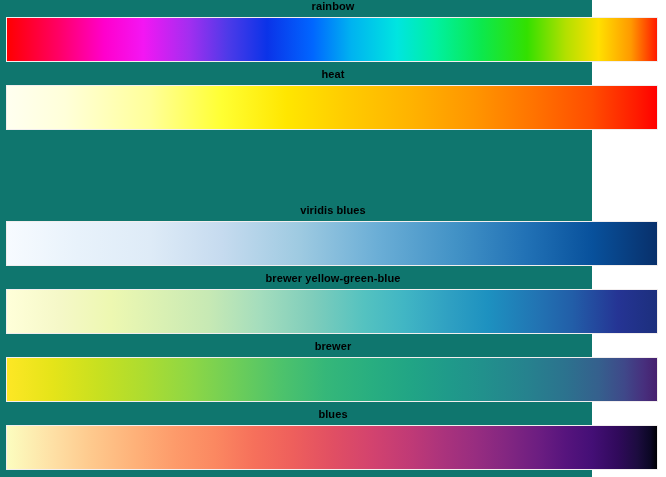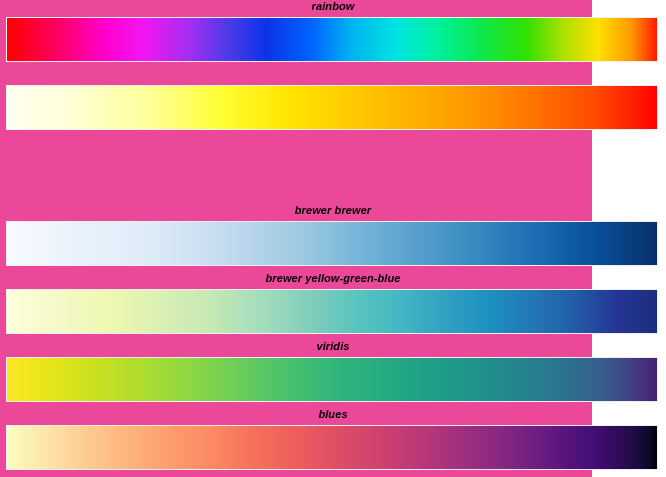--- a/index.html
+++ b/index.html
@@ -13,23 +13,22 @@
     height: 477px;
     overflow: hidden;
     font-family: "Liberation Sans", sans-serif;
     -webkit-font-smoothing: antialiased;
   }
 
   #palette-page {
     width: 592px;
     height: 477px;
     position: relative;
-    background: #ec4899;
+    background: #0f766e;
     box-sizing: border-box;
-    font-style: italic;
   }
 
   .palette-row {
     position: absolute;
     left: 0;
     width: 666px;
     height: 68px;
   }
 
   .palette-label {
@@ -200,36 +199,37 @@
 <body>
 
 <div id="palette-page">
 
   <div class="palette-row row-0">
     <span class="palette-label">rainbow</span>
     <div class="palette-bar grad-rainbow" style="background: linear-gradient(to right, rgb(255, 0, 0) 0%, rgb(255, 0, 102) 8%, rgb(255, 0, 204) 15%, rgb(243, 22, 243) 21%, rgb(163, 46, 240) 28%, rgb(77, 58, 232) 34%, rgb(11, 51, 232) 40%, rgb(0, 102, 255) 47%, rgb(0, 179, 240) 53%, rgb(0, 229, 224) 60%, rgb(0, 240, 160) 66%, rgb(12, 232, 77) 73%, rgb(51, 224, 0) 80%, rgb(179, 224, 0) 86%, rgb(255, 224, 0) 91%, rgb(255, 153, 0) 96%, rgb(255, 26, 0) 100%);"></div>
   </div>
 
   <div class="palette-row row-1">
+    <span class="palette-label">heat</span>
     <div class="palette-bar grad-heat" style="background: linear-gradient(to right, rgb(255, 255, 240) 0%, rgb(255, 255, 217) 9%, rgb(255, 255, 153) 22%, rgb(255, 255, 51) 33%, rgb(255, 230, 0) 43%, rgb(255, 204, 0) 52%, rgb(255, 179, 0) 62%, rgb(255, 149, 0) 72%, rgb(255, 115, 0) 81%, rgb(255, 77, 0) 90%, rgb(255, 26, 0) 97%, rgb(255, 0, 0) 100%);"></div>
   </div>
 
 
   <div class="palette-row row-3">
-    <span class="palette-label">brewer brewer</span>
+    <span class="palette-label">viridis blues</span>
     <div class="palette-bar grad-brewer-blues" style="background: linear-gradient(to right, rgb(247, 251, 255) 0%, rgb(232, 242, 251) 11%, rgb(222, 235, 247) 22%, rgb(198, 219, 239) 33%, rgb(158, 202, 225) 45%, rgb(107, 174, 214) 57%, rgb(66, 146, 198) 69%, rgb(33, 113, 181) 80%, rgb(8, 81, 156) 90%, rgb(8, 48, 107) 100%);"></div>
   </div>
 
   <div class="palette-row row-4">
     <span class="palette-label">brewer yellow-green-blue</span>
     <div class="palette-bar grad-brewer-ylgnbu" style="background: linear-gradient(to right, rgb(255, 255, 217) 0%, rgb(245, 248, 200) 8%, rgb(237, 248, 177) 16%, rgb(217, 240, 179) 24%, rgb(199, 233, 180) 31%, rgb(164, 221, 189) 39%, rgb(127, 205, 187) 47%, rgb(84, 194, 192) 55%, rgb(65, 182, 196) 61%, rgb(47, 160, 194) 68%, rgb(29, 145, 192) 74%, rgb(34, 114, 178) 82%, rgb(34, 94, 168) 87%, rgb(37, 52, 148) 94%, rgb(28, 47, 125) 100%);"></div>
   </div>
 
   <div class="palette-row row-5">
-    <span class="palette-label">viridis</span>
+    <span class="palette-label">brewer</span>
     <div class="palette-bar grad-viridis" style="background: linear-gradient(to right, rgb(253, 231, 37) 0%, rgb(229, 228, 25) 7%, rgb(200, 224, 32) 14%, rgb(173, 220, 48) 21%, rgb(143, 215, 68) 28%, rgb(110, 206, 88) 35%, rgb(78, 195, 107) 42%, rgb(53, 183, 121) 49%, rgb(40, 174, 128) 56%, rgb(33, 165, 133) 62%, rgb(31, 154, 138) 68%, rgb(33, 145, 140) 73%, rgb(38, 130, 142) 80%, rgb(44, 114, 142) 86%, rgb(53, 96, 141) 91%, rgb(63, 72, 137) 95%, rgb(71, 47, 125) 98%, rgb(70, 32, 110) 100%);"></div>
   </div>
 
   <div class="palette-row row-6">
     <span class="palette-label">blues</span>
     <div class="palette-bar grad-magma" style="background: linear-gradient(to right, rgb(252, 253, 191) 0%, rgb(254, 224, 165) 7%, rgb(254, 201, 141) 13%, rgb(254, 176, 120) 20%, rgb(253, 154, 106) 26%, rgb(251, 136, 97) 32%, rgb(246, 112, 91) 38%, rgb(238, 95, 92) 44%, rgb(225, 79, 99) 50%, rgb(211, 67, 110) 56%, rgb(192, 58, 118) 62%, rgb(171, 51, 124) 67%, rgb(152, 45, 128) 72%, rgb(130, 38, 129) 77%, rgb(107, 29, 129) 82%, rgb(86, 20, 125) 86%, rgb(68, 15, 118) 90%, rgb(48, 10, 91) 94%, rgb(28, 12, 63) 97%, rgb(11, 7, 36) 99%, rgb(0, 0, 4) 100%);"></div>
   </div>
 
 </div>
 

